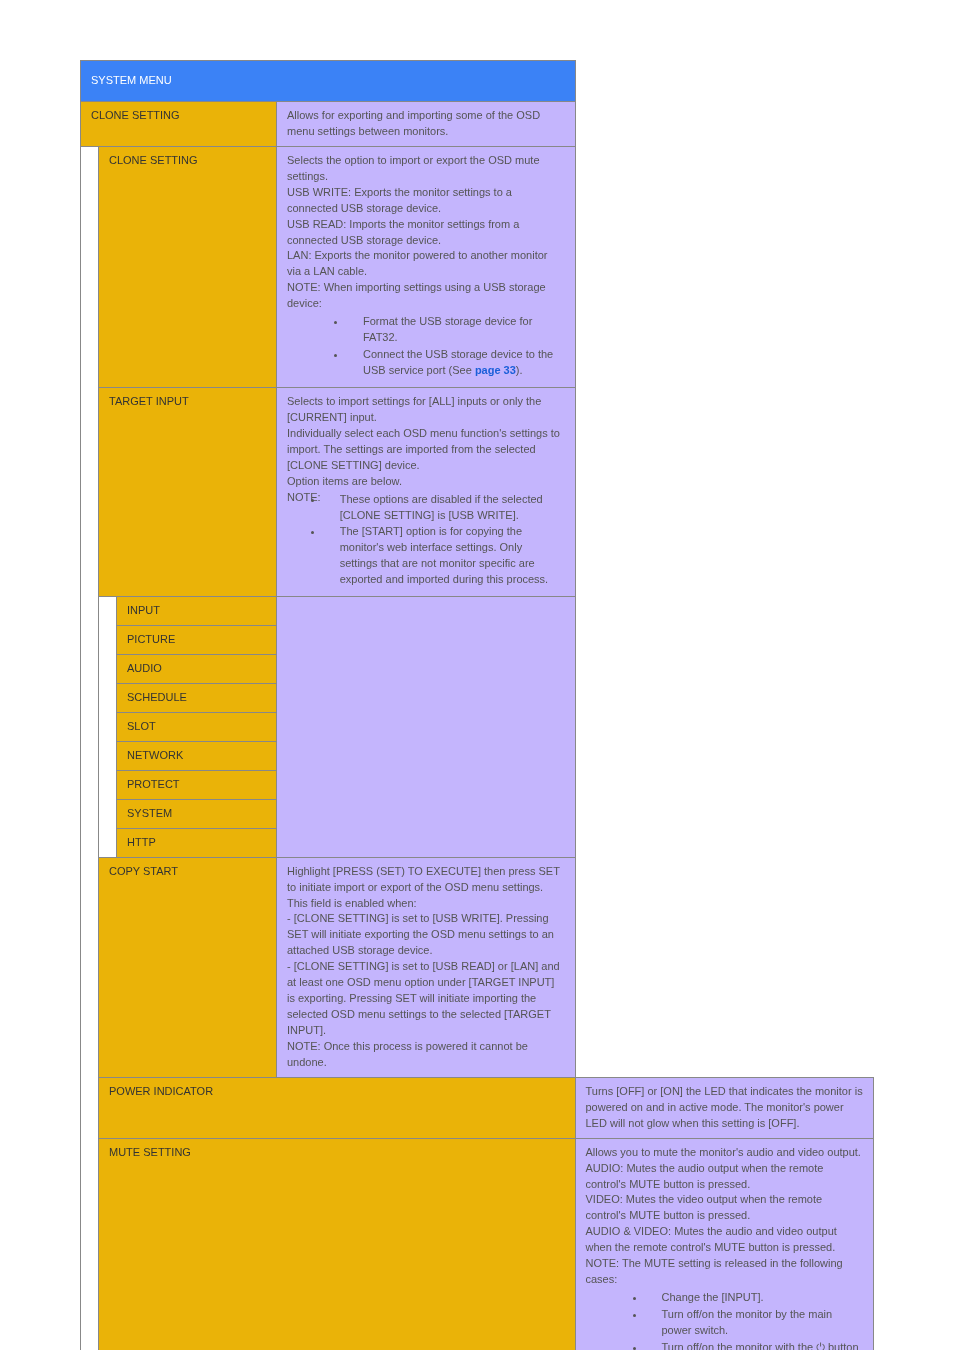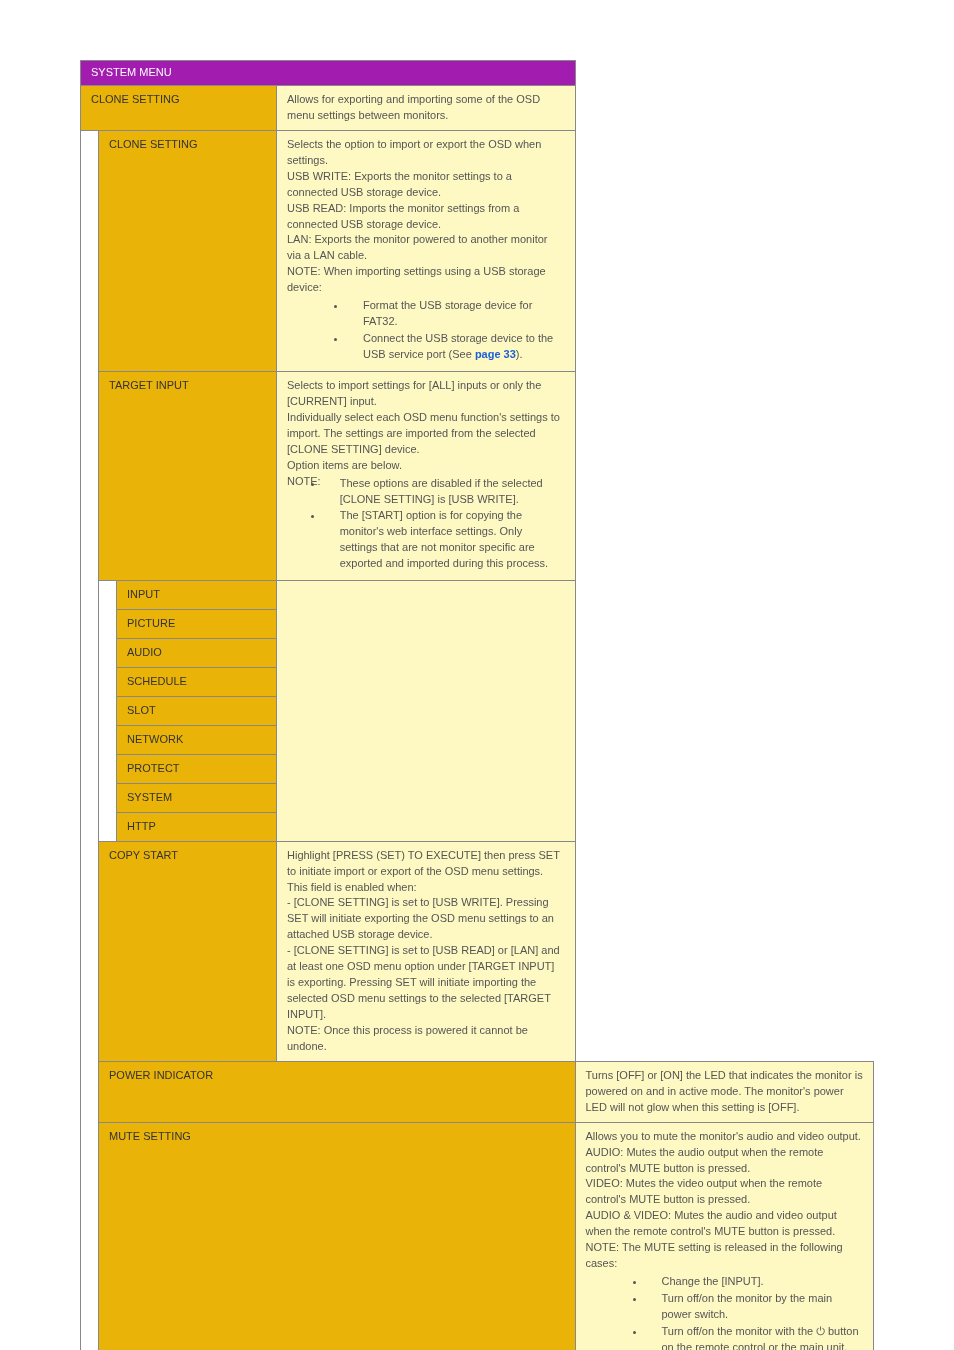--- a/index.html
+++ b/index.html
@@ -21,33 +21,33 @@
     border: 1px solid #888;
     padding: 6px 10px;
     vertical-align: top;
     color: #555;
   }
   col.c1 { width: 18px; }
   col.c2 { width: 18px; }
   col.c3 { width: 160px; }
   col.c4 { width: auto; }
   .sec-header {
-    background: #a21caf;
+    background: #3b82f6;
     color: #fff !important;
-    padding: 4px 10px;
+    padding: 12px 10px;
   }
   .sub-header {
     background: #eab308;
     color: #333 !important;
   }
   .indent-cell {
     background: #fff;
   }
   .content-cell {
-    background: #fef9c3;
+    background: #c4b5fd;
   }
   ul.bullets {
     margin: 2px 0 2px 18px;
     padding: 0;
   }
   ul.bullets li {
     margin: 1px 0;
     padding-left: 16px;
   }
   .link { color: #1b5fd9; font-weight: bold; }
@@ -70,21 +70,21 @@
 
   <tr>
     <td class="sub-header" colspan="3">CLONE SETTING</td>
     <td class="content-cell">Allows for exporting and importing some of the OSD menu settings between monitors.</td>
   </tr>
 
   <tr>
     <td class="indent-cell" rowspan="20"></td>
     <td class="sub-header" colspan="2">CLONE SETTING</td>
     <td class="content-cell">
-      <div>Selects the option to import or export the OSD when settings.</div>
+      <div>Selects the option to import or export the OSD mute settings.</div>
       <div>USB WRITE: Exports the monitor settings to a connected USB storage device.</div>
       <div>USB READ: Imports the monitor settings from a connected USB storage device.</div>
       <div>LAN: Exports the monitor powered to another monitor via a LAN cable.</div>
       <div>NOTE:   When importing settings using a USB storage device:</div>
       <ul class="bullets" style="margin-left:60px">
         <li>Format the USB storage device for FAT32.</li>
         <li><span>Connect the USB storage device to the USB service port (See </span><span class="link">page 33</span><span>).</span></li>
       </ul>
     </td>
   </tr>

